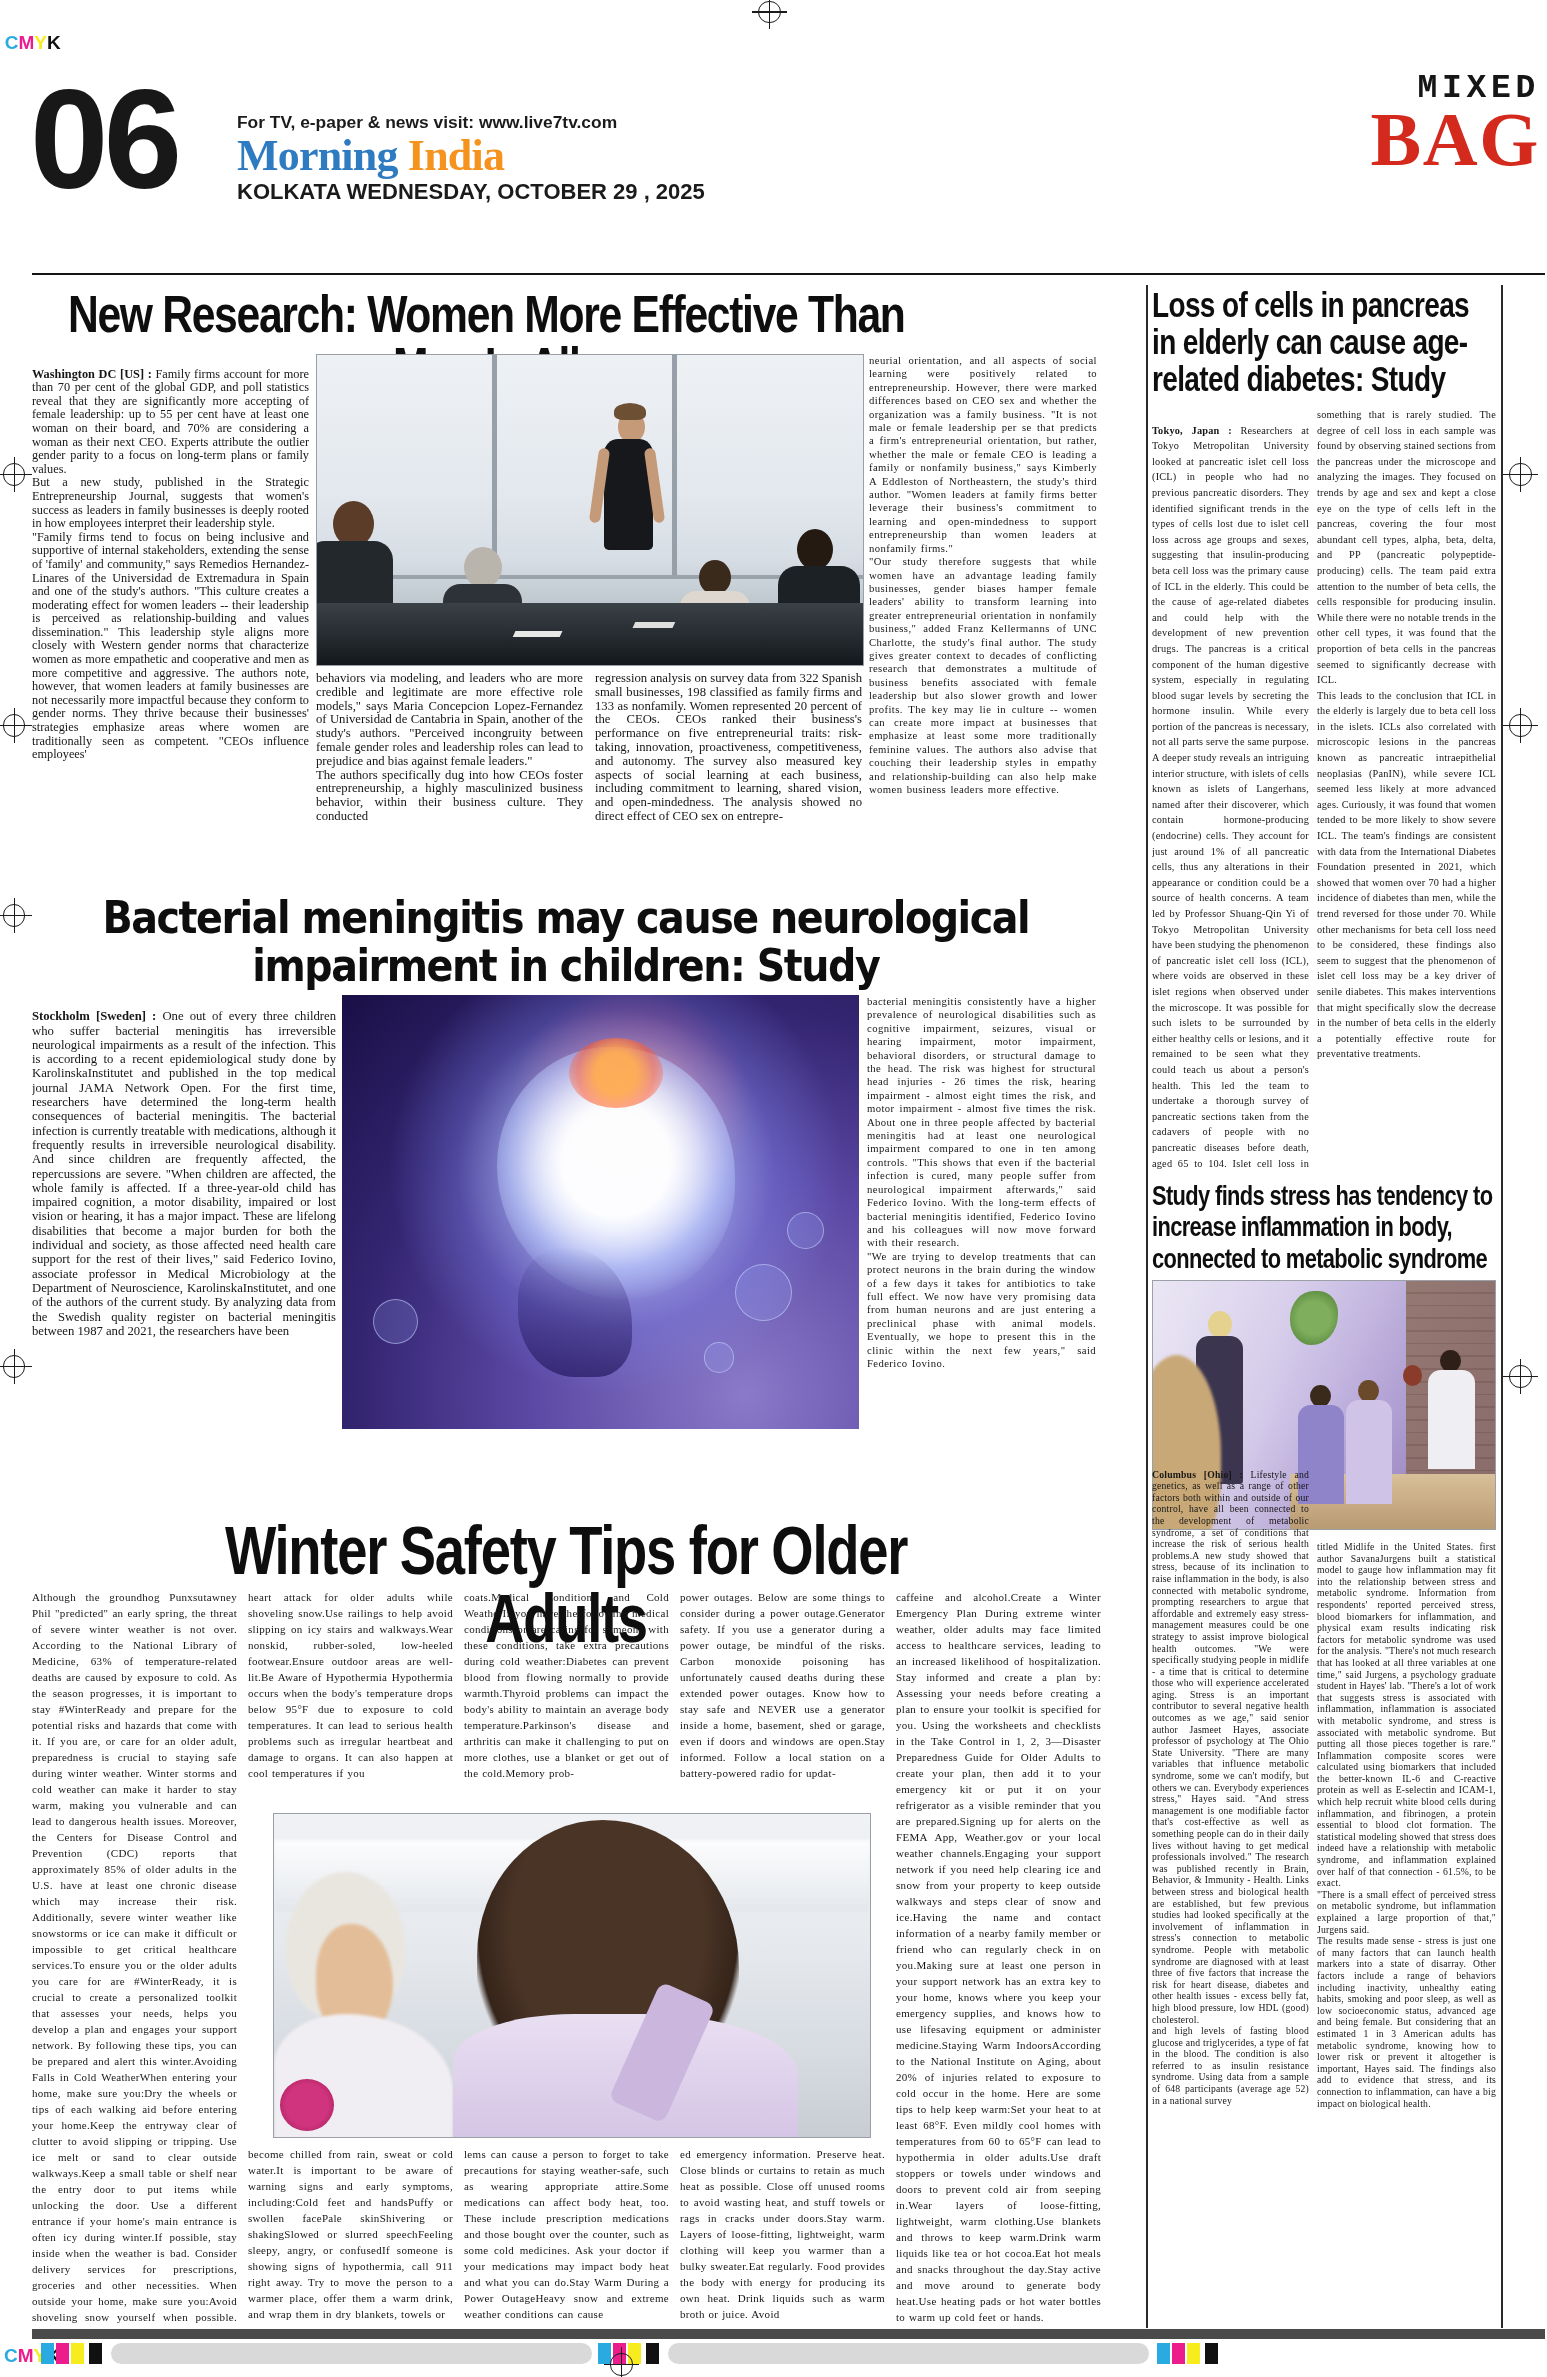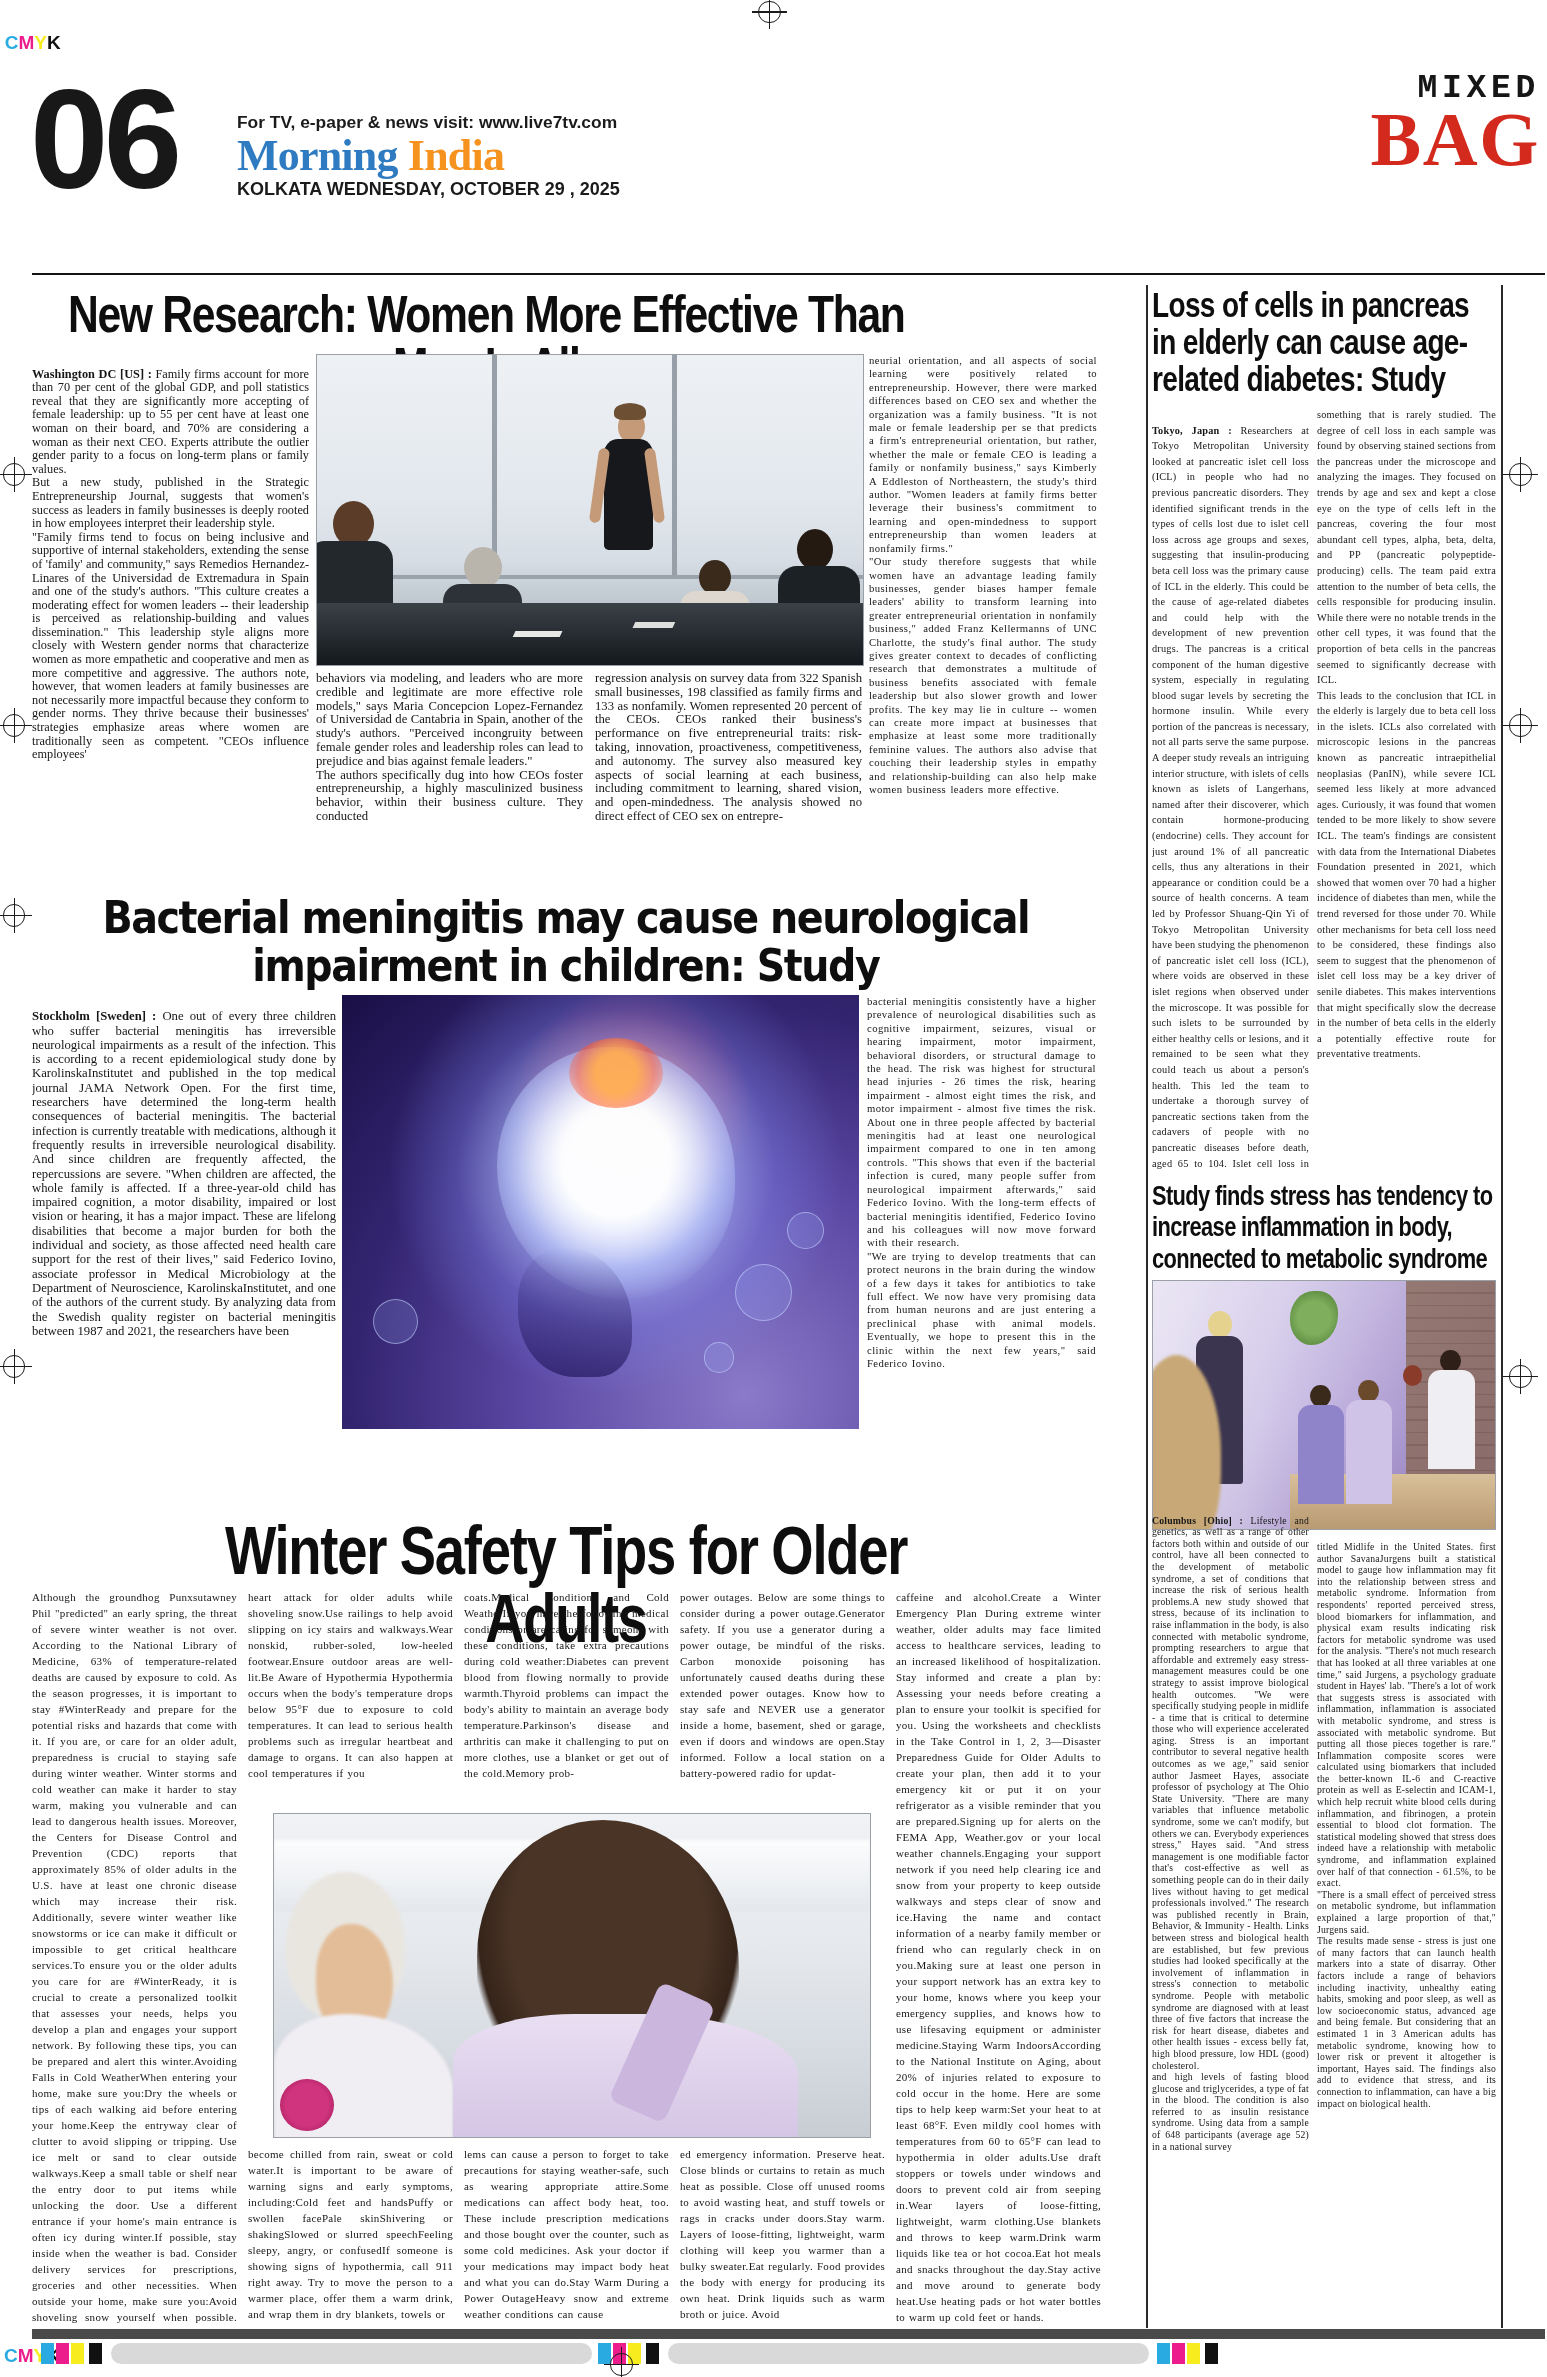--- a/index.html
+++ b/index.html
@@ -17,21 +17,21 @@
   .cmyk-text .y{color:var(--yellow);} .cmyk-text .k{color:#111;}
   .sq{position:absolute;width:12.7px;height:21.4px;top:0;}
   .graybar{position:absolute;background:#4a4a4a;}
   .pillbar{position:absolute;height:21.4px;border-radius:11px;background:#d9d9d9;}
 
   
   .pageno{font-family:"Liberation Sans",sans-serif;font-weight:bold;font-size:141px;line-height:.95;letter-spacing:-4.7px;color:#181818;}
   .visit{font-family:"Liberation Sans",sans-serif;font-weight:bold;font-size:17.4px;color:#1b1b1b;}
   .masthead{font-family:"Liberation Serif",serif;font-weight:bold;font-size:44px;line-height:1.05;letter-spacing:-0.8px;}
   .masthead .blue{color:var(--mblue);} .masthead .orange{color:var(--morange);}
-  .dateline-top{font-family:"Liberation Sans",sans-serif;font-weight:bold;font-size:18px;color:#1b1b1b;letter-spacing:0px;}
+  .dateline-top{font-family:"Liberation Sans",sans-serif;font-weight:bold;font-size:22px;color:#1b1b1b;letter-spacing:0px;}
   .mixed{font-family:"Liberation Mono","DejaVu Sans Mono",monospace;font-weight:bold;font-size:33px;letter-spacing:4.7px;color:#161616;text-align:right;}
   .bag{font-family:"Liberation Serif",serif;font-weight:bold;font-size:76px;line-height:.85;color:var(--bagred);text-align:right;letter-spacing:1.6px;}
   .hrule{position:absolute;background:#151515;}
   .vrule{position:absolute;background:#2a2a2a;}
 
   
   .hl{font-family:"Liberation Sans",sans-serif;font-weight:bold;color:#0e0e0e;}
   .cond{display:inline-block;transform-origin:left top;white-space:pre-line;}
   .cond-c{display:inline-block;transform-origin:center top;white-space:pre-line;}
   .hl-women{font-size:52px;line-height:1;letter-spacing:-1.6px;text-align:center;}
@@ -216,21 +216,21 @@
 
     <div class="shape head" style="left:46%;top:42%;width:20.6px;height:22px;background:#3a2a1c;"></div>
     <div class="shape" style="left:42.5%;top:50%;width:46px;height:40%;background:#8f83c9;border-radius:12.7px 12.7px 0 0;"></div>
     <div class="shape head" style="left:60%;top:40%;width:20.6px;height:22px;background:#6b4a2c;"></div>
     <div class="shape" style="left:56.5%;top:48%;width:46px;height:42%;background:#cfc3e8;border-radius:12.7px 12.7px 0 0;"></div>
     <div class="shape head" style="left:73%;top:34%;width:19px;height:20.6px;background:#8a3b2a;"></div>
     <div class="shape head" style="left:84%;top:28%;width:20.6px;height:22px;background:#2e2018;"></div>
     <div class="shape" style="left:80.5%;top:36%;width:47px;height:40%;background:#efeef2;border-radius:12.7px 12.7px 0 0;"></div>
   </div>
 
-  <div class="abs news t-f" style="left:1152px;top:1503px;width:157px;height:799px;">
+  <div class="abs news t-f" style="left:1152px;top:1457px;width:157px;height:799px;">
     <b>Columbus [Ohio] : </b><span>Lifestyle and genetics, as well as a range of other factors both within and outside of our control, have all been connected to the development of metabolic syndrome, a set of conditions that increase the risk of serious health problems.A new study showed that stress, because of its inclination to raise inflammation in the body, is also connected with metabolic syndrome, prompting researchers to argue that affordable and extremely easy stress-management measures could be one strategy to assist improve biological health outcomes. "We were specifically studying people in midlife - a time that is critical to determine those who will experience accelerated aging. Stress is an important contributor to several negative health outcomes as we age," said senior author Jasmeet Hayes, associate professor of psychology at The Ohio State University. "There are many variables that influence metabolic syndrome, some we can't modify, but others we can. Everybody experiences stress," Hayes said. "And stress management is one modifiable factor that's cost-effective as well as something people can do in their daily lives without having to get medical professionals involved." The research was published recently in Brain, Behavior, &amp; Immunity - Health. Links between stress and biological health are established, but few previous studies had looked specifically at the involvement of inflammation in stress's connection to metabolic syndrome. People with metabolic syndrome are diagnosed with at least three of five factors that increase the risk for heart disease, diabetes and other health issues - excess belly fat, high blood pressure, low HDL (good) cholesterol.
 and high levels of fasting blood glucose and triglycerides, a type of fat in the blood. The condition is also referred to as insulin resistance syndrome. Using data from a sample of 648 participants (average age 52) in a national survey</span>
   </div>
   <div class="abs news t-f" style="left:1317px;top:1541px;width:179px;height:799px;">titled Midlife in the United States. first author SavanaJurgens built a statistical model to gauge how inflammation may fit into the relationship between stress and metabolic syndrome. Information from respondents' reported perceived stress, blood biomarkers for inflammation, and physical exam results indicating risk factors for metabolic syndrome was used for the analysis. "There's not much research that has looked at all three variables at one time," said Jurgens, a psychology graduate student in Hayes' lab. "There's a lot of work that suggests stress is associated with inflammation, inflammation is associated with metabolic syndrome, and stress is associated with metabolic syndrome. But putting all those pieces together is rare." Inflammation composite scores were calculated using biomarkers that included the better-known IL-6 and C-reactive protein as well as E-selectin and ICAM-1, which help recruit white blood cells during inflammation, and fibrinogen, a protein essential to blood clot formation. The statistical modeling showed that stress does indeed have a relationship with metabolic syndrome, and inflammation explained over half of that connection - 61.5%, to be exact.
 "There is a small effect of perceived stress on metabolic syndrome, but inflammation explained a large proportion of that," Jurgens said.
 The results made sense - stress is just one of many factors that can launch health markers into a state of disarray. Other factors include a range of behaviors including inactivity, unhealthy eating habits, smoking and poor sleep, as well as low socioeconomic status, advanced age and being female. But considering that an estimated 1 in 3 American adults has metabolic syndrome, knowing how to lower risk or prevent it altogether is important, Hayes said. The findings also add to evidence that stress, and its connection to inflammation, can have a big impact on biological health.</div>
 
   <div class="abs hl hl-winter" style="left:32px;top:1516px;width:1068px;text-align:center;">
     <span class="cond-c" style="transform:scaleX(.8);">Winter Safety Tips for Older Adults</span>
   </div>

